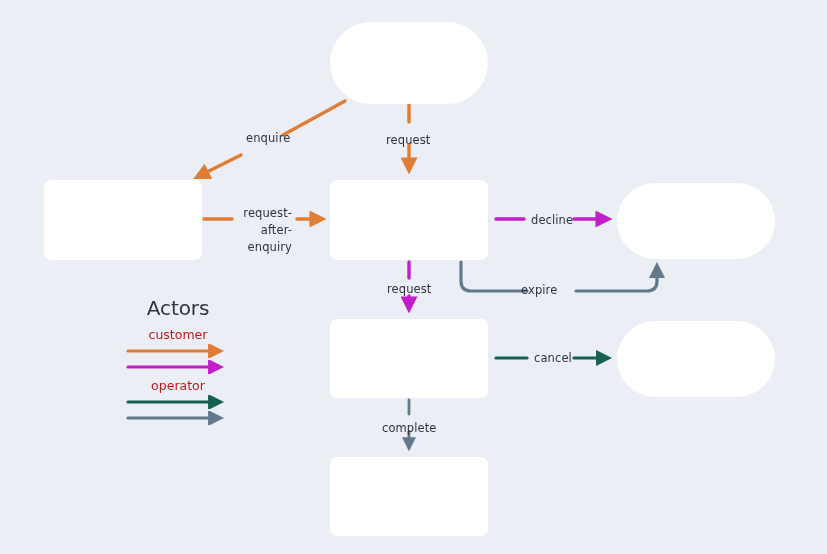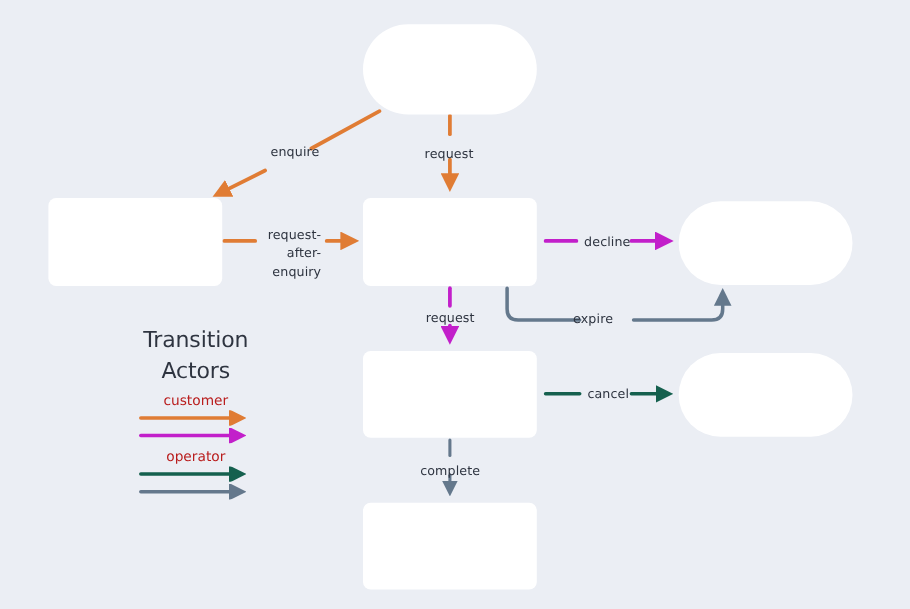--- a/index.html
+++ b/index.html
@@ -138,21 +138,20 @@
 
   <div class="edge-label" style="left:521px; top:283px;">expire</div>
 
   <div class="edge-label" style="left:387px; top:282px;">request</div>
 
   <div class="edge-label" style="left:534px; top:351px;">cancel</div>
 
   <div class="edge-label" style="left:382px; top:421px;text-align:right;">complete</div>
 
   <div class="legend">
-    <div class="legend-title">Transition</div>
     <div class="legend-title">Actors</div>
 
     <div class="legend-item">
       <div class="legend-item-label">customer</div>
       <svg class="legend-swatch" viewBox="0 0 104 14">
         <path d="M2,7 L92,7" fill="none" stroke="#e07c34" stroke-width="3.2" stroke-linecap="round" marker-end="url(#ah-customer)"></path>
       </svg>
     </div>
 
     <div class="legend-item">

